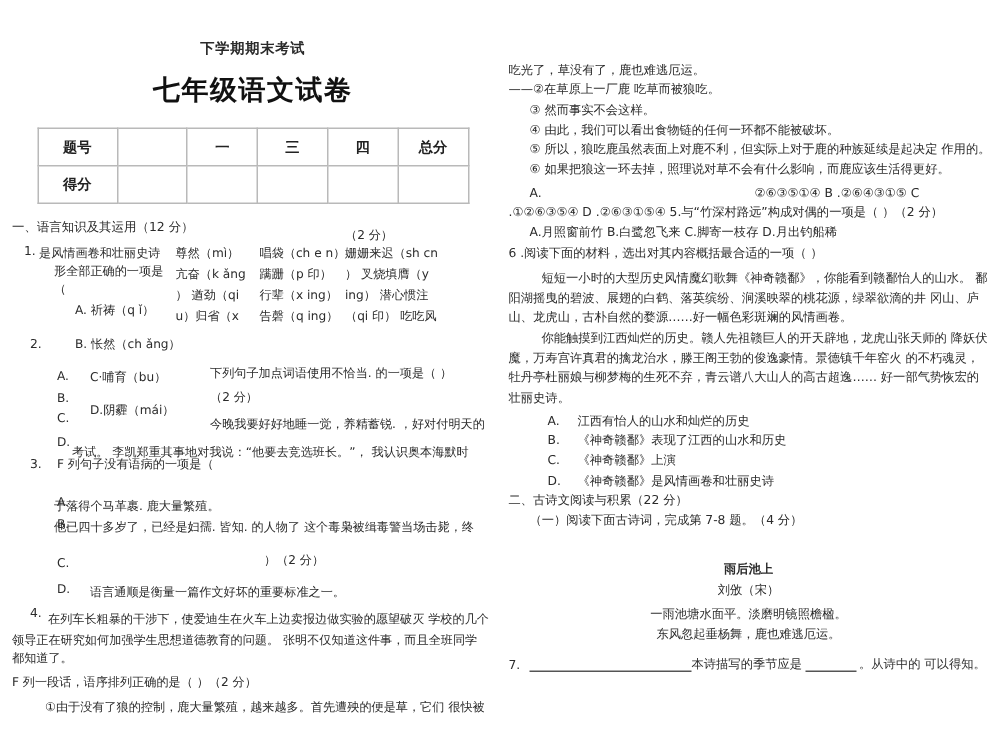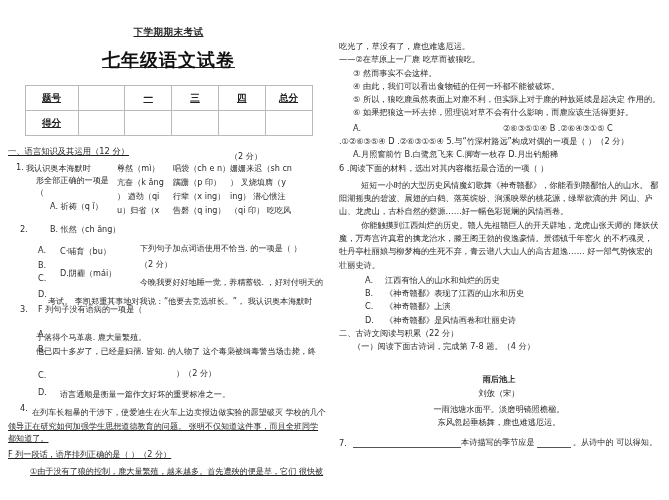--- a/index.html
+++ b/index.html
@@ -20,21 +20,20 @@
     width: 669px;
     height: 500px;
     background: #fff;
   }
   .col-left {
     position: absolute;
     left: 0; top: 0;
     width: 335px; height: 408px;
     box-sizing: border-box;
     padding: 0 6px 0 8px;
-    text-decoration: underline;
   }
   .col-right {
     position: absolute;
     left: 335px; top: 0;
     width: 334px; height: 500px;
     box-sizing: border-box;
     padding: 0 10px 0 4px;
   }
 
   
@@ -140,21 +139,21 @@
         <td></td>
       </tr>
     </tbody>
       </table>
 
     <div class="ln sec-head" style="margin-top:9px;">一、语言知识及其运用（12 分）</div>
 
     <div class="lgrid">
 
       <div class="abs numlbl" style="left:8px; top:1px;">1.</div>
-      <div class="abs" style="left:18px; top:2px;">我认识奥本海默时</div>
+      <div class="abs" style="left:18px; top:2px;">是风情画卷和壮丽史诗</div>
       <div class="abs" style="left:28px; top:14px;">形全部正确的一项是</div>
       <div class="abs" style="left:28px; top:26px;">（</div>
 
       <div class="abs" style="left:222px; top:-10px;">（2 分）</div>
 
       <div class="abs" style="left:109px; top:2px;">尊然（mì）</div>
       <div class="abs" style="left:109px; top:16px;">亢奋（k ǎng</div>
       <div class="abs" style="left:109px; top:30px;">） 遒劲（qi</div>
       <div class="abs" style="left:109px; top:44px;">u）归省（x</div>
 

